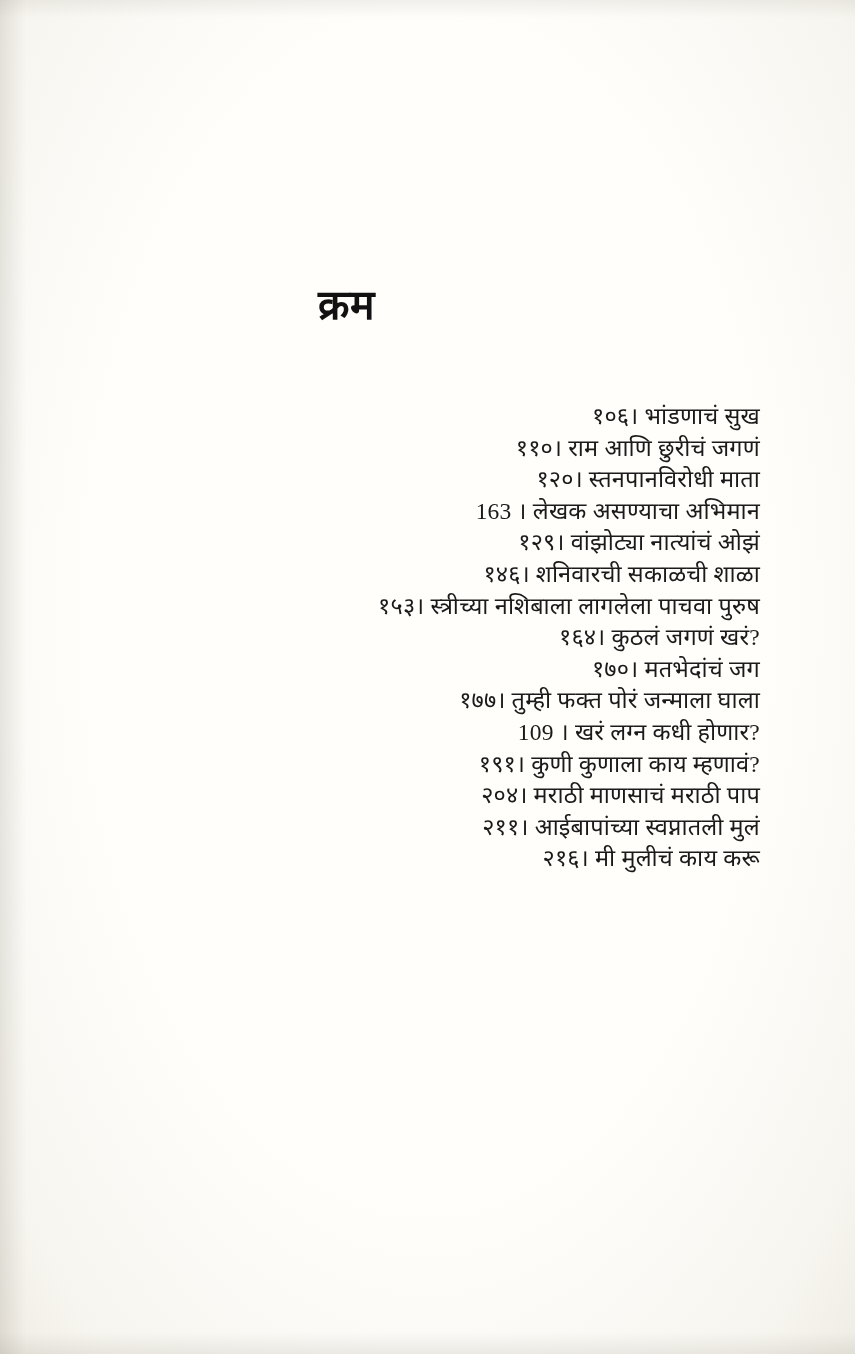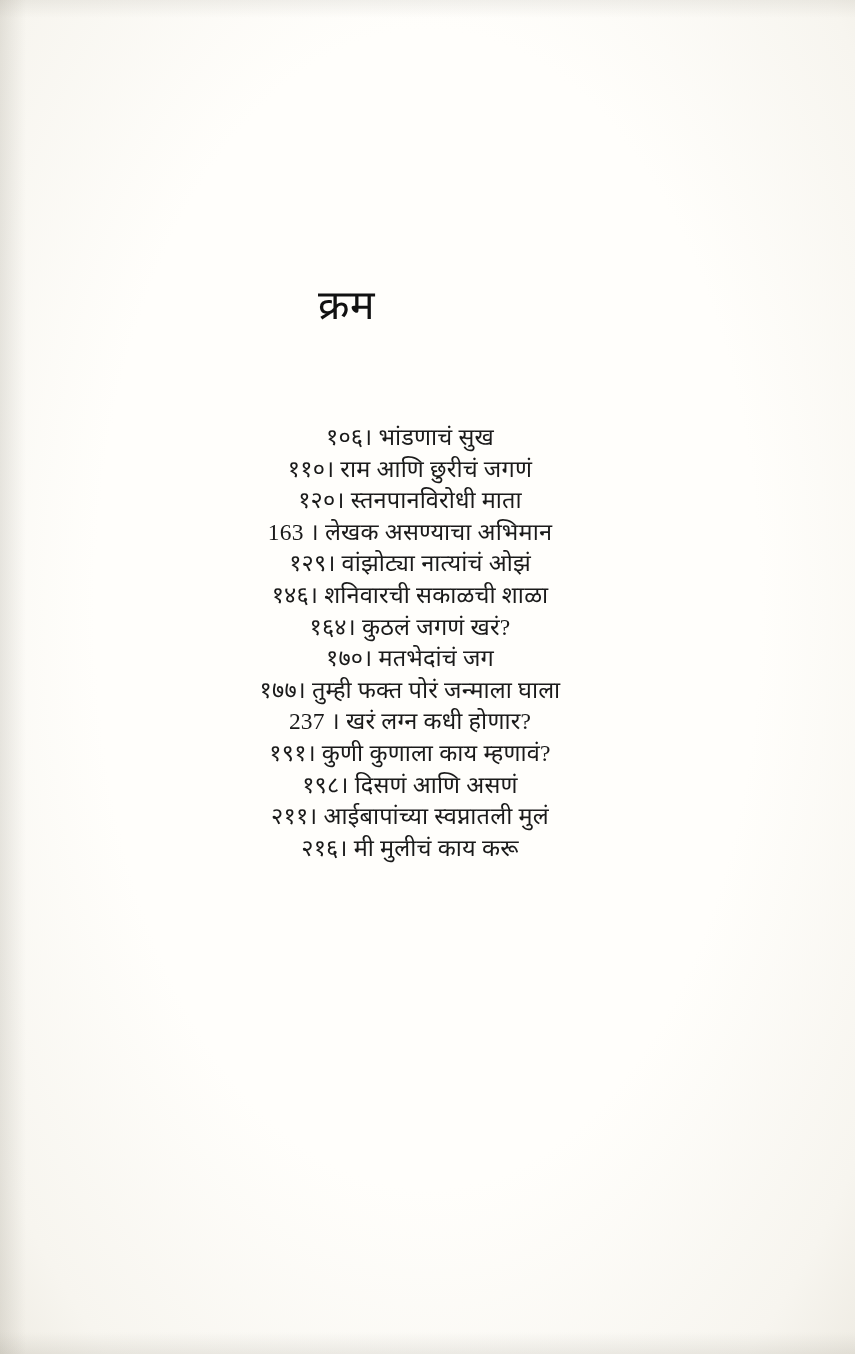--- a/index.html
+++ b/index.html
@@ -54,28 +54,28 @@
     inset: 0;
   }
   .page-title {
     position: absolute;
     left: 318px;
     top: 283px;
     font-size: 41px;
     line-height: 1.1;
     color: #111111;
     letter-spacing: 0.5px;
-    font-weight: 400;
+    font-weight: 700;
   }
   .toc {
     position: absolute;
     left: 60px;
-    top: 422px;
+    top: 401px;
     width: 700px;
-    text-align: center;
+    text-align: right;
     padding-right: 0;
   }
   .toc-entry {
     font-size: 23.5px;
     line-height: 31.6px;
     color: #1a1a1a;
     white-space: nowrap;
     letter-spacing: 0.2px;
   }
   .toc-entry .page-num {
@@ -99,23 +99,24 @@
 
   <div class="content">
     <div class="page-title">क्रम</div>
     <div class="toc">
         <div class="toc-entry"><span class="page-num">१०६</span><span class="sep">।</span><span class="entry-title"> भांडणाचं सुख</span></div>
         <div class="toc-entry"><span class="page-num">११०</span><span class="sep">।</span><span class="entry-title"> राम आणि छुरीचं जगणं</span></div>
         <div class="toc-entry"><span class="page-num">१२०</span><span class="sep">।</span><span class="entry-title"> स्तनपानविरोधी माता</span></div>
         <div class="toc-entry"><span class="page-num">163 </span><span class="sep">।</span><span class="entry-title"> लेखक असण्याचा अभिमान</span></div>
         <div class="toc-entry"><span class="page-num">१२९</span><span class="sep">।</span><span class="entry-title"> वांझोट्या नात्यांचं ओझं</span></div>
         <div class="toc-entry"><span class="page-num">१४६</span><span class="sep">।</span><span class="entry-title"> शनिवारची सकाळची शाळा</span></div>
+        <div class="toc-entry"><span class="page-num">१५३</span><span class="sep">।</span><span class="entry-title"> स्त्रीच्या नशिबाला लागलेला पाचवा पुरुष</span></div>
         <div class="toc-entry"><span class="page-num">१६४</span><span class="sep">।</span><span class="entry-title"> कुठलं जगणं खरं?</span></div>
         <div class="toc-entry"><span class="page-num">१७०</span><span class="sep">।</span><span class="entry-title"> मतभेदांचं जग</span></div>
         <div class="toc-entry"><span class="page-num">१७७</span><span class="sep">।</span><span class="entry-title"> तुम्ही फक्त पोरं जन्माला घाला</span></div>
-        <div class="toc-entry"><span class="page-num">237 </span><span class="sep">।</span><span class="entry-title"> खरं लग्न कधी होणार?</span></div>
+        <div class="toc-entry"><span class="page-num">109 </span><span class="sep">।</span><span class="entry-title"> खरं लग्न कधी होणार?</span></div>
         <div class="toc-entry"><span class="page-num">१९१</span><span class="sep">।</span><span class="entry-title"> कुणी कुणाला काय म्हणावं?</span></div>
-        <div class="toc-entry"><span class="page-num">१९८</span><span class="sep">।</span><span class="entry-title"> दिसणं आणि असणं</span></div>
+        <div class="toc-entry"><span class="page-num">२०४</span><span class="sep">।</span><span class="entry-title"> मराठी माणसाचं मराठी पाप</span></div>
         <div class="toc-entry"><span class="page-num">२११</span><span class="sep">।</span><span class="entry-title"> आईबापांच्या स्वप्नातली मुलं</span></div>
         <div class="toc-entry"><span class="page-num">२१६</span><span class="sep">।</span><span class="entry-title"> मी मुलीचं काय करू</span></div>
       </div>
   </div>
 </div>
 
 </body></html>

